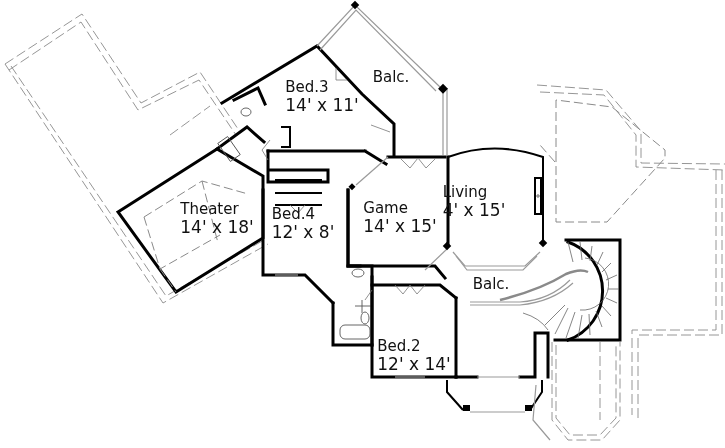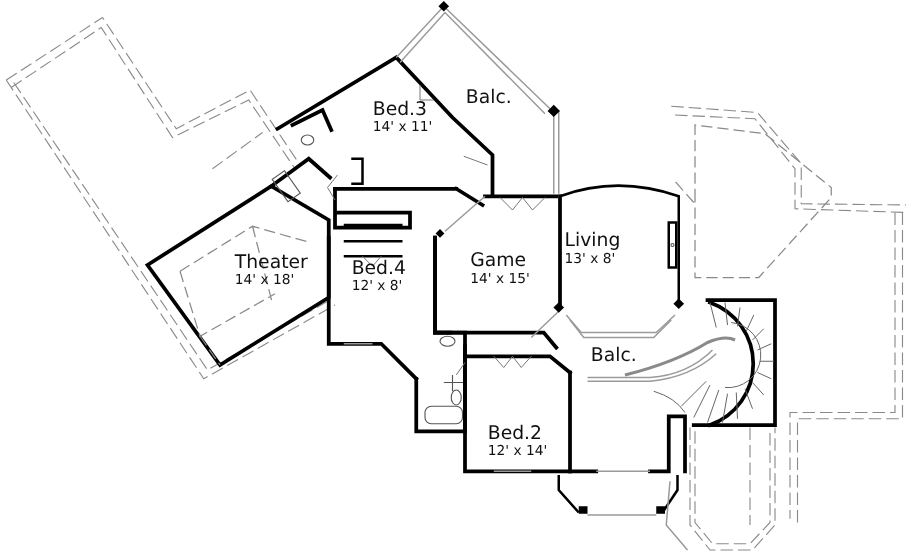--- a/index.html
+++ b/index.html
@@ -18,21 +18,21 @@
   .room-label {
     position: absolute;
     font-family: "DejaVu Sans", sans-serif;
     color: #111;
     text-align: left;
     line-height: 1.1;
     white-space: nowrap;
     transform: translateX(-50%);
   }
   .room-name { font-size: 15px; display: block; }
-  .room-size { font-size: 11px; display: block; }
+  .room-size { font-size: 17px; display: block; }
   .balc-label { font-size: 15px; }
 </style>
 </head>
 <body>
 
 <svg id="plan" viewBox="0 0 725 448" xmlns="http://www.w3.org/2000/svg">
 
   <g>
     <path class="dash2" d="M5,64 L82,14 L141,103 L200,72 L240,132"></path>
     <path class="dash2" d="M9,70 L81,22 L138,110 L199,80 L236,135"></path>
@@ -175,21 +175,21 @@
   <span class="room-size">12' x 8'</span>
 </div>
 
 <div class="room-label" style="left:400px; top:200px;">
   <span class="room-name">Game</span>
   <span class="room-size">14' x 15'</span>
 </div>
 
 <div class="room-label" style="left:474px; top:184px;">
   <span class="room-name">Living</span>
-  <span class="room-size">13' x 8'</span>
+  <span class="room-size">4' x 15'</span>
 </div>
 
 <div class="room-label" style="left:414px; top:318px;margin-top:20px;">
   <span class="room-name">Bed.2</span>
   <span class="room-size">12' x 14'</span>
 </div>
 
 <div class="room-label balc-label" style="left:391px; top:69px;">Balc.</div>
 
 <div class="room-label balc-label" style="left:491px; top:276px;">Balc.</div>

